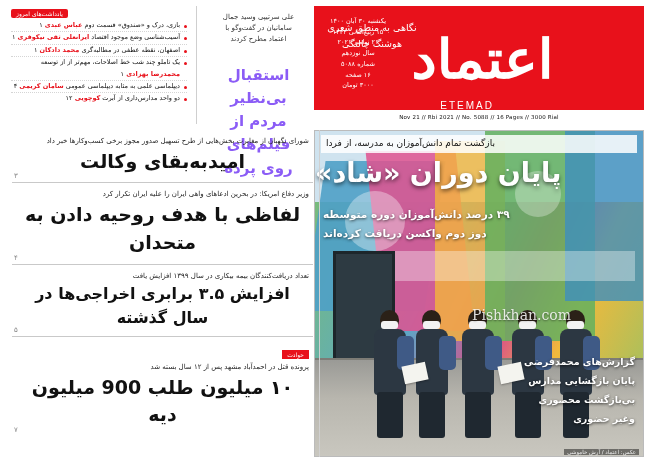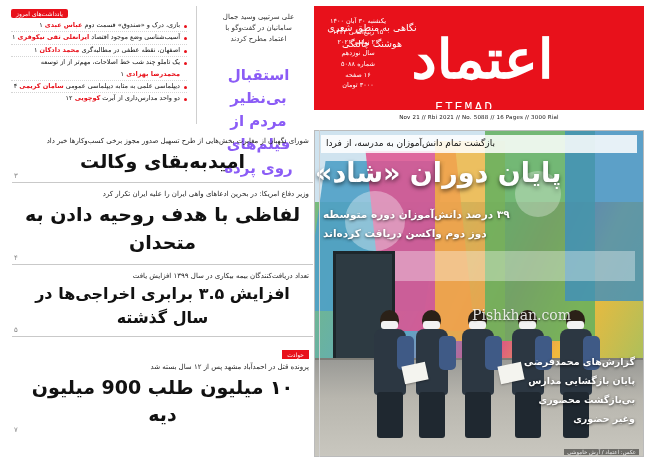--- a/index.html
+++ b/index.html
@@ -36,24 +36,24 @@
     font-size: 54px;
     font-weight: bold;
     color: #ffffff;
     line-height: 1;
     letter-spacing: -2px;
     transform: scaleX(1.05);
   }
   .mast-etemad {
     position: absolute;
     top: 94px; right: 150px;
-    font-size: 13px;
+    font-size: 10px;
     letter-spacing: 2px;
     color: #ffffff;
-    font-family: Liberation Mono, monospace;
+    font-family: Liberation Sans, sans-serif;
   }
   .mast-dateblock {
     position: absolute;
     top: 10px; right: 248px;
     width: 76px;
     text-align: center;
     font-size: 6.5px;
     line-height: 1.65;
     color: #ffffff;
   }

